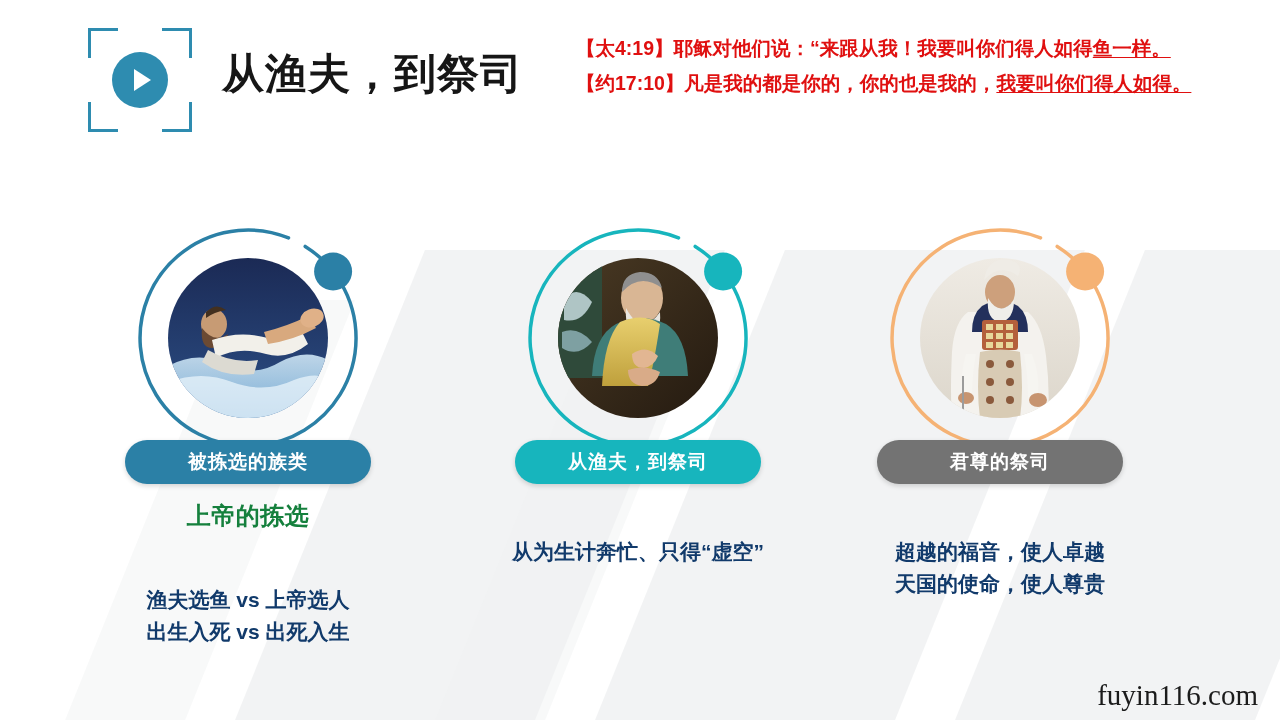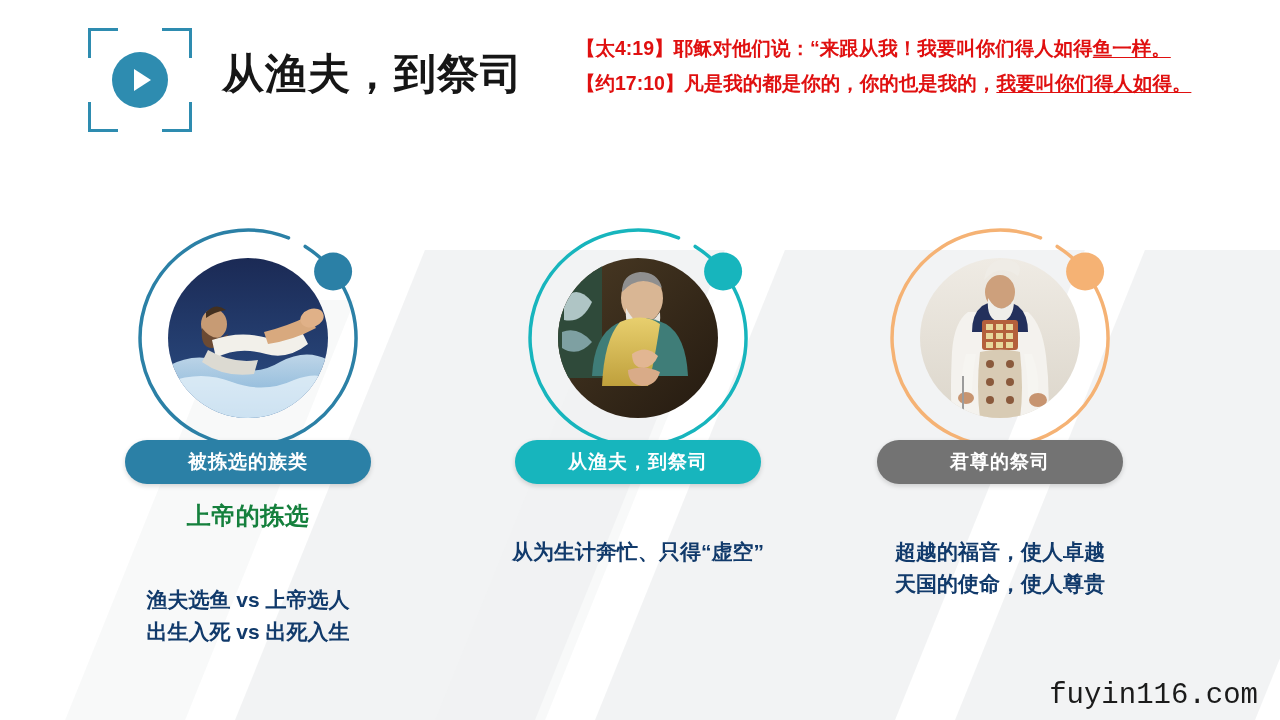--- a/index.html
+++ b/index.html
@@ -152,21 +152,21 @@
     line-height: 1.5;
     white-space: nowrap;
   }
 
   
   .watermark {
     position: absolute;
     right: 22px; bottom: 8px;
     font-size: 29px;
     color: #1b1b1b;
-    font-family: Liberation Mono, monospace;
+    font-family: Liberation Serif, serif;
   }
 </style>
 </head>
 <body>
 
 <div id="slide">
 
   <div class="bg-band b1"></div>
   <div class="bg-band b2"></div>
   <div class="bg-band b3"></div>

